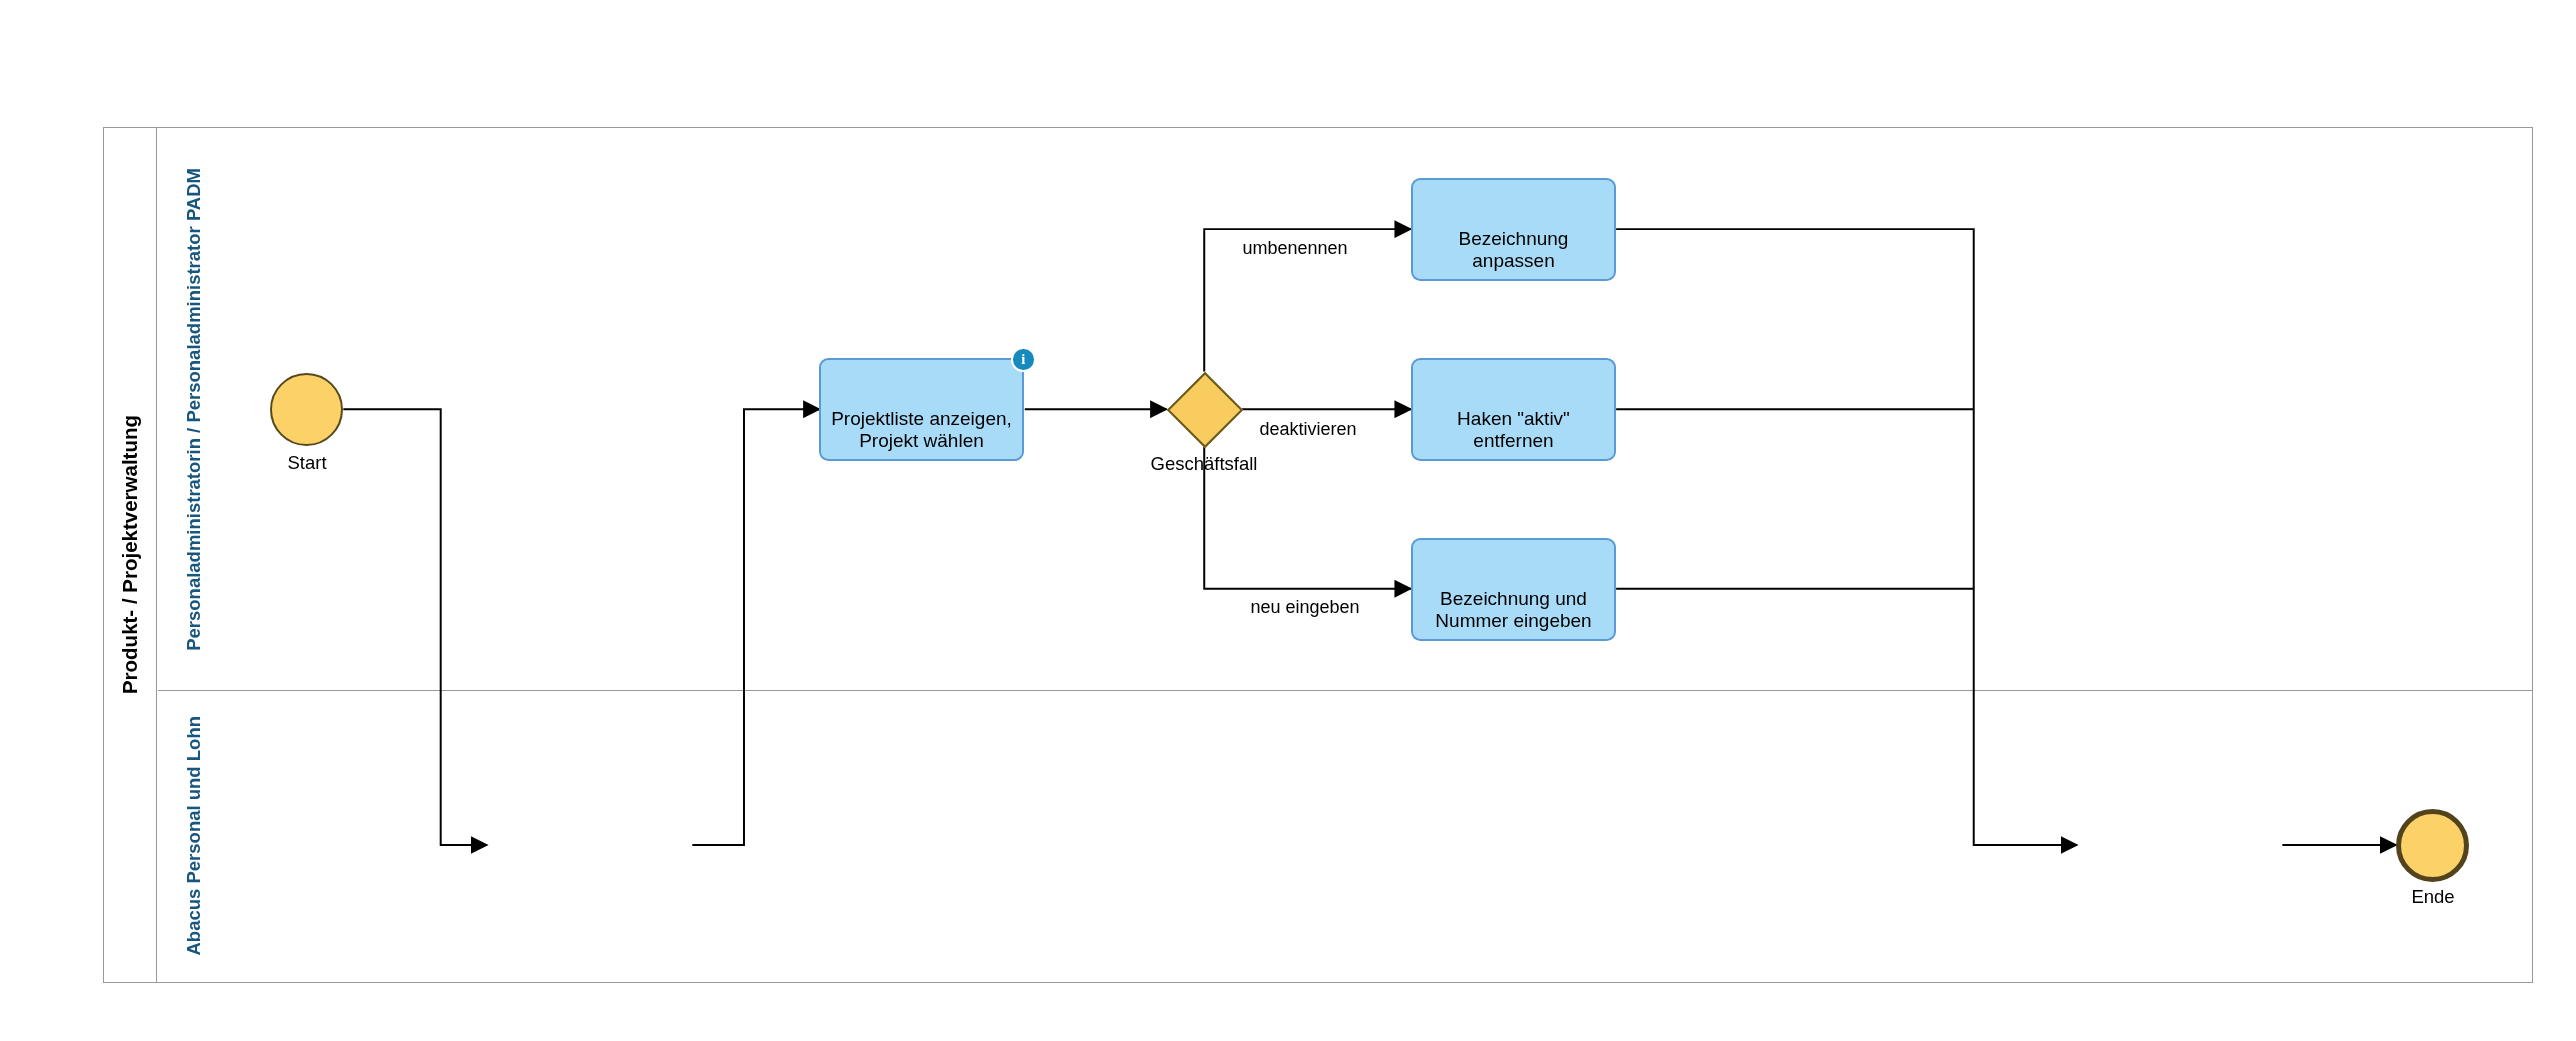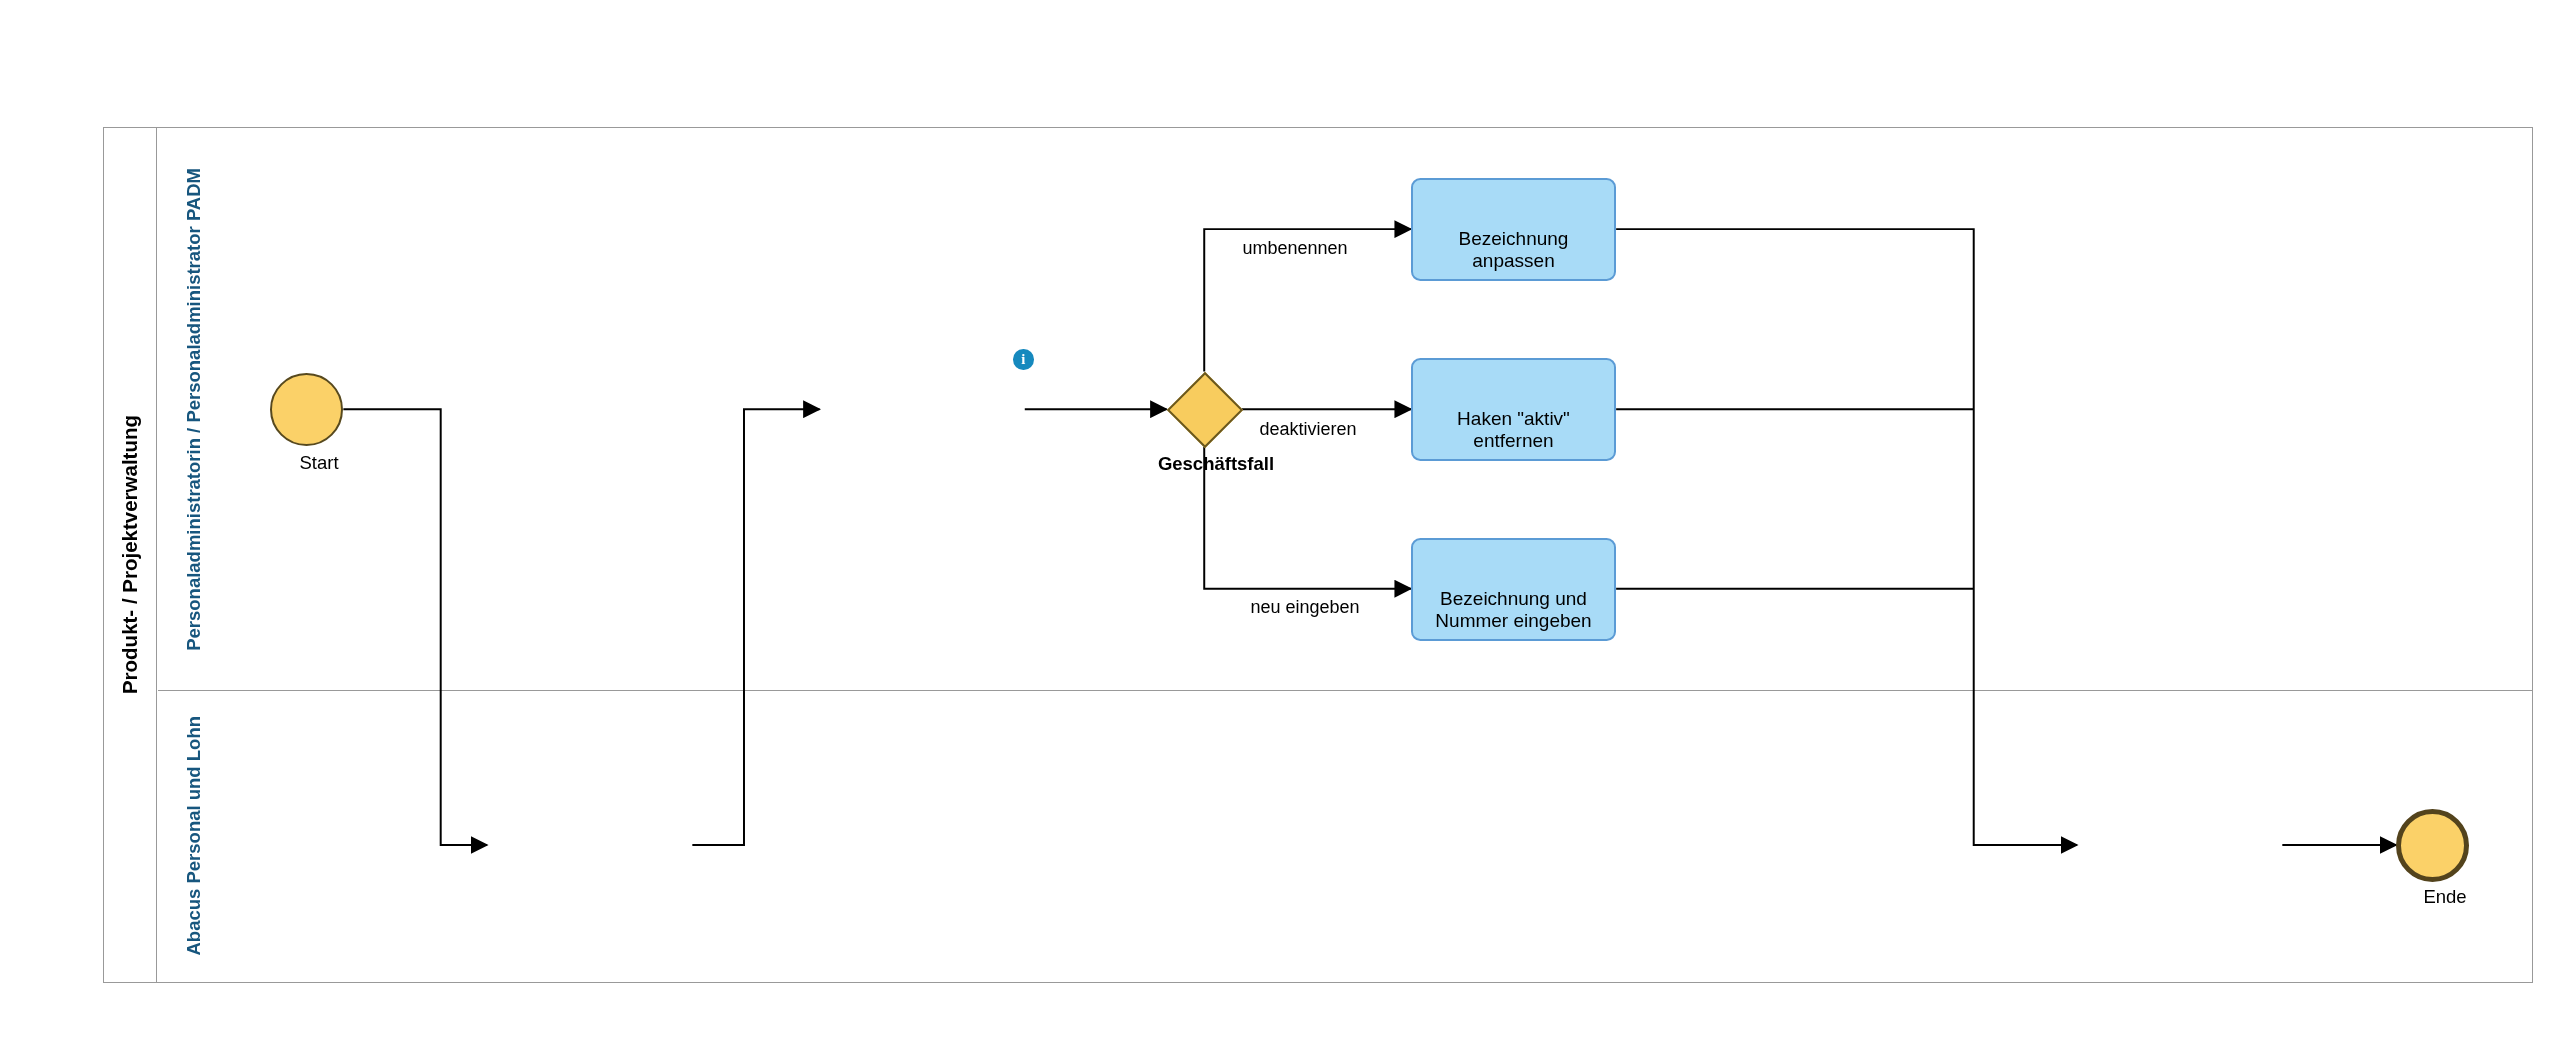--- a/index.html
+++ b/index.html
@@ -47,21 +47,21 @@
   .gateway{position:absolute;z-index:3;left:1178px;top:383px;width:54px;height:54px;
         background:var(--gateway-fill);border:2px solid var(--gateway-stroke);
         transform:rotate(45deg);}
   .info-icon{position:absolute;z-index:4;left:1013px;top:349px;width:20.5px;height:20.5px;
         border-radius:50%;background:var(--info-fill);box-shadow:0 0 0 2px #ffffff;
         display:flex;align-items:center;justify-content:center;
         color:#ffffff;font-weight:bold;font-size:14.6px;font-family:"Liberation Serif",serif;}
 
   
   .node-label{position:absolute;z-index:3;transform:translateX(-50%);
-        font-size:18.5px;color:#000;white-space:nowrap;margin-left:12px;}
+        font-size:18.5px;color:#000;white-space:nowrap;}
   .edge-label{position:absolute;z-index:3;transform:translateX(-50%);
         font-size:18px;color:#000;white-space:nowrap;text-align:right;}
 </style>
 </head>
 <body>
 
 <div class="canvas">
 
   <div class="pool">
     <div class="pool-title-cell">
@@ -99,23 +99,27 @@
     <polyline points="3446,1276 3618,1276" marker-end="url(#arrow)"></polyline>
   </svg>
 
   <div class="event start"></div>
   <div class="node-label" style="left:307px;top:452px;">Start</div>
 
   <div class="event end"></div>
   <div class="node-label" style="left:2433px;top:886px;">Ende</div>
 
   <div class="gateway"></div>
-  <div class="node-label" style="left:1204px;top:453px;font-weight:bold;">Geschäftsfall</div>
+  <div class="node-label" style="left:1204px;top:453px;">Geschäftsfall</div>
 
 
+  <div class="task" style="left:819px;top:358px;">
+    <span>Projektliste anzeigen,
+Projekt wählen</span>
+  </div>
   <div class="info-icon">
     <span>i</span>
   </div>
 
   <div class="task" style="left:1411px;top:178px;">
     <span>Bezeichnung anpassen</span>
   </div>
 
   <div class="task" style="left:1411px;top:358px;">
     <span>Haken "aktiv" entfernen</span>

